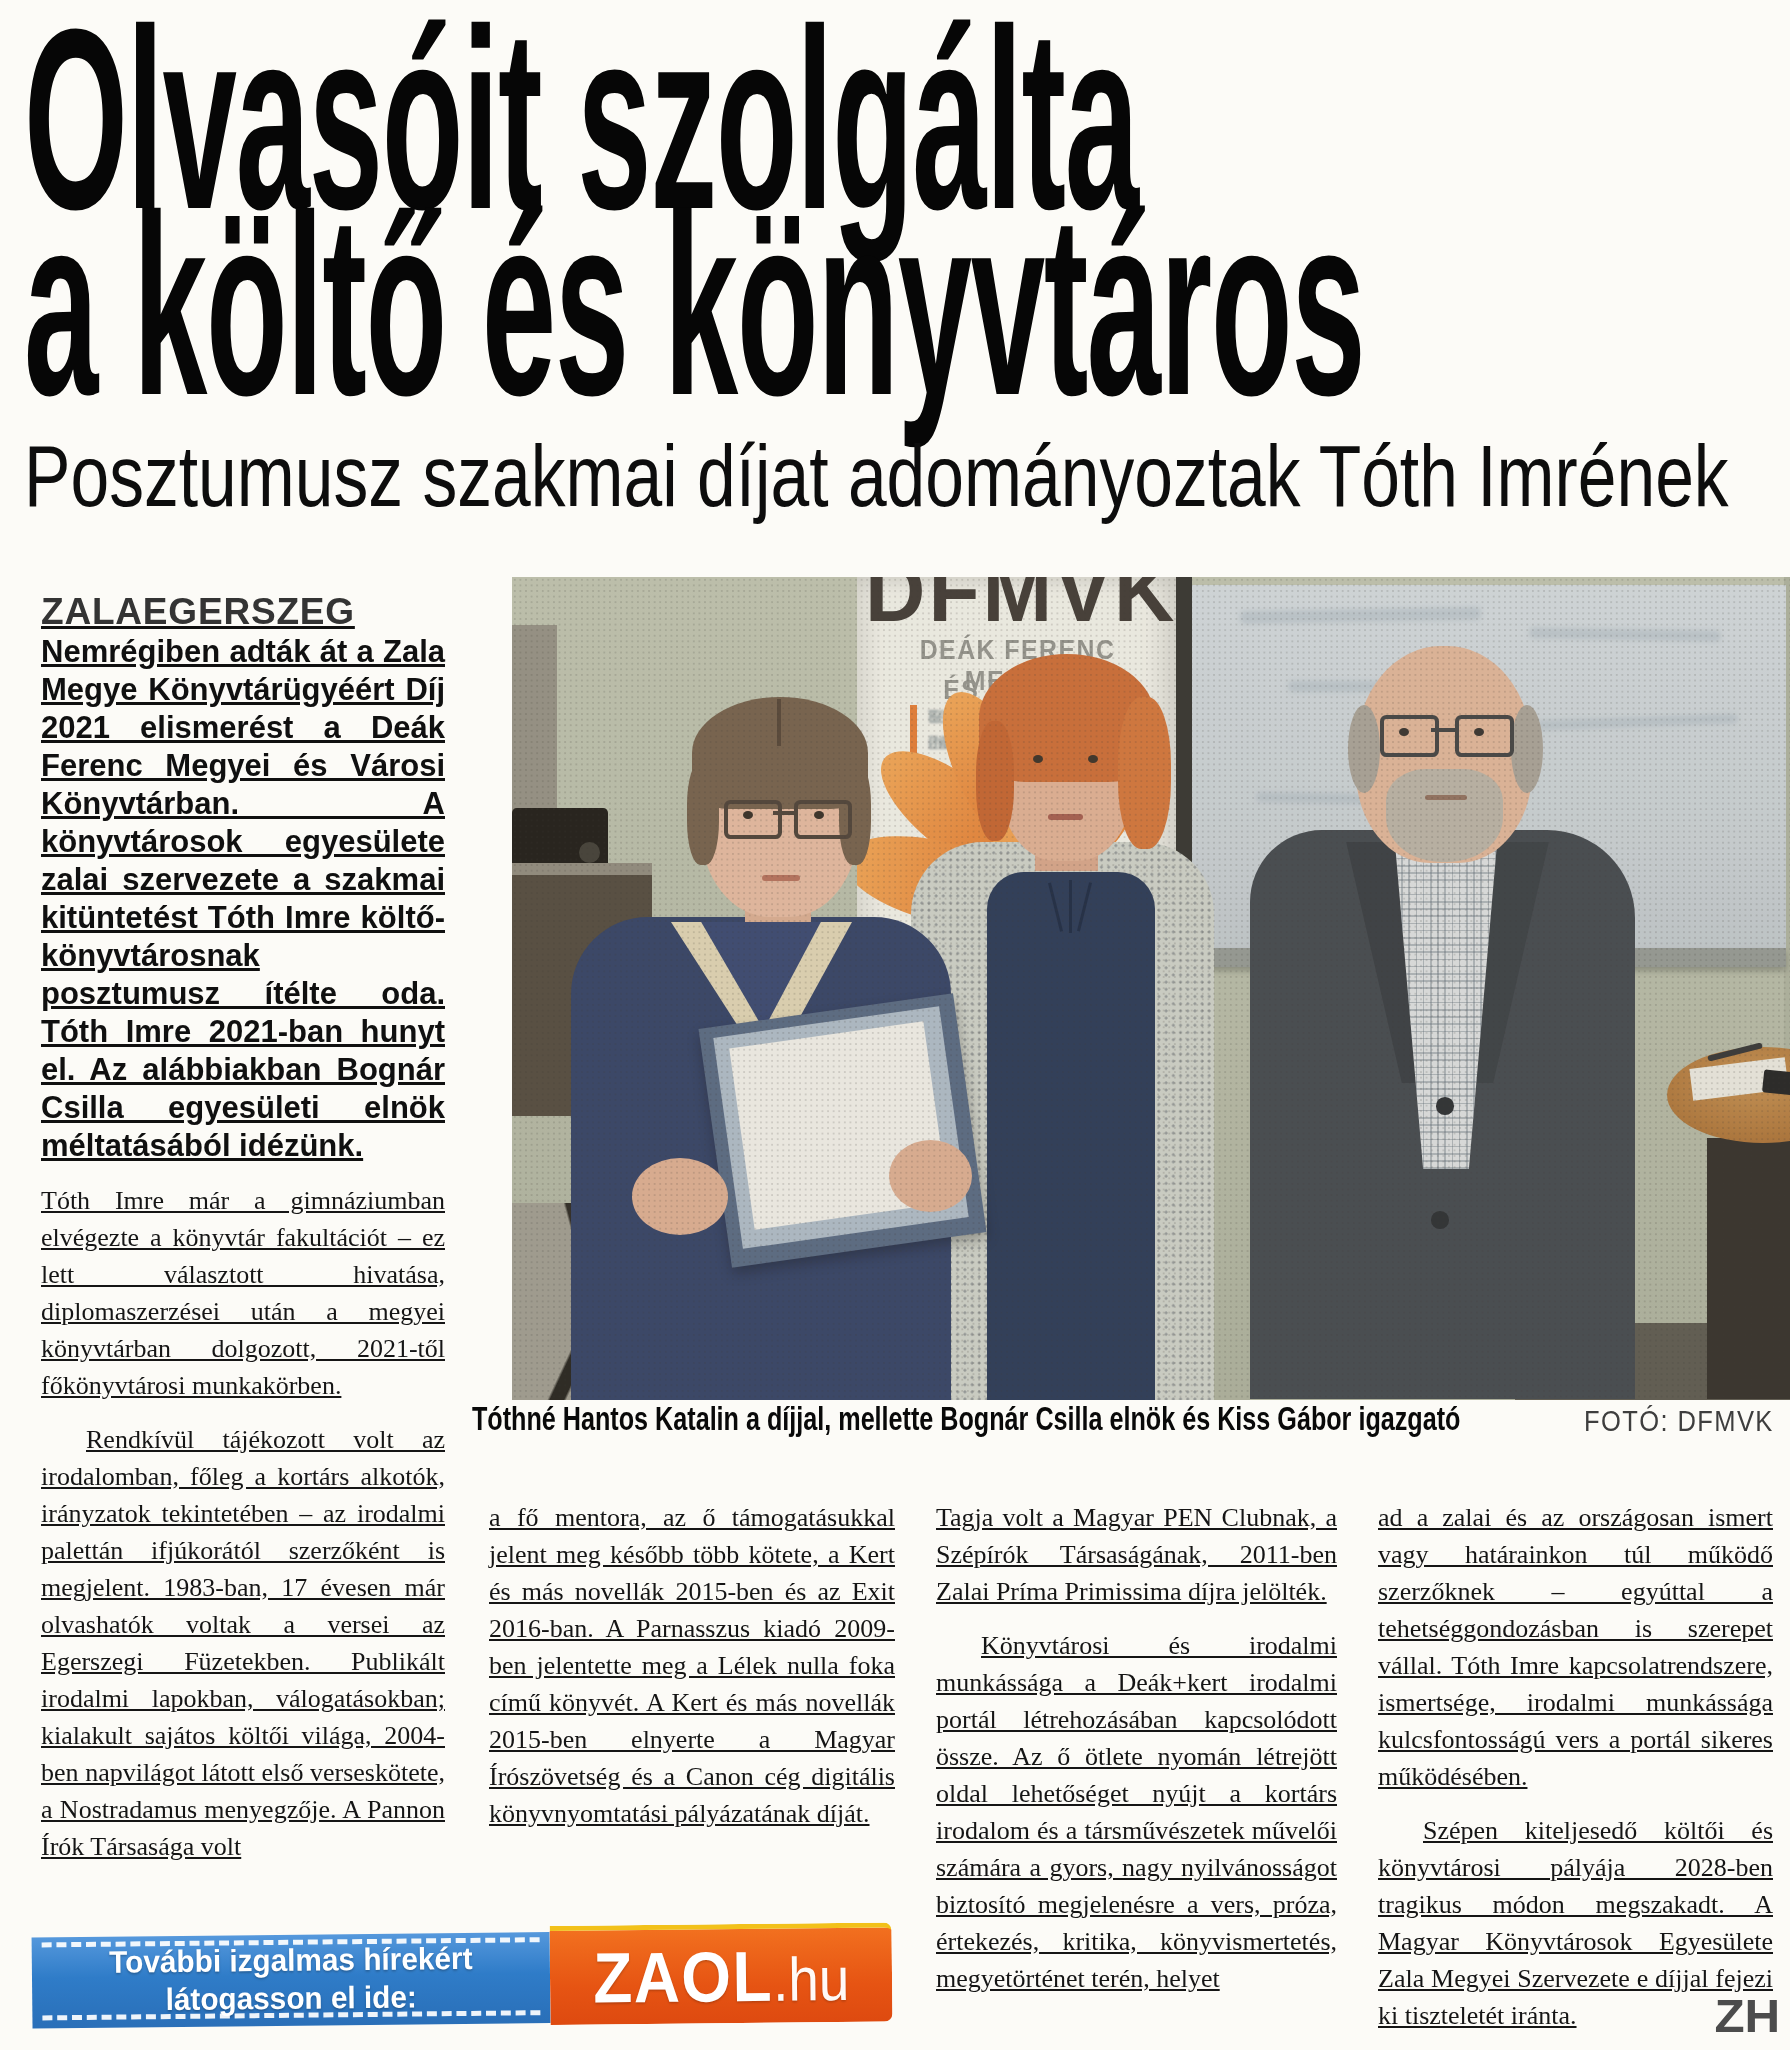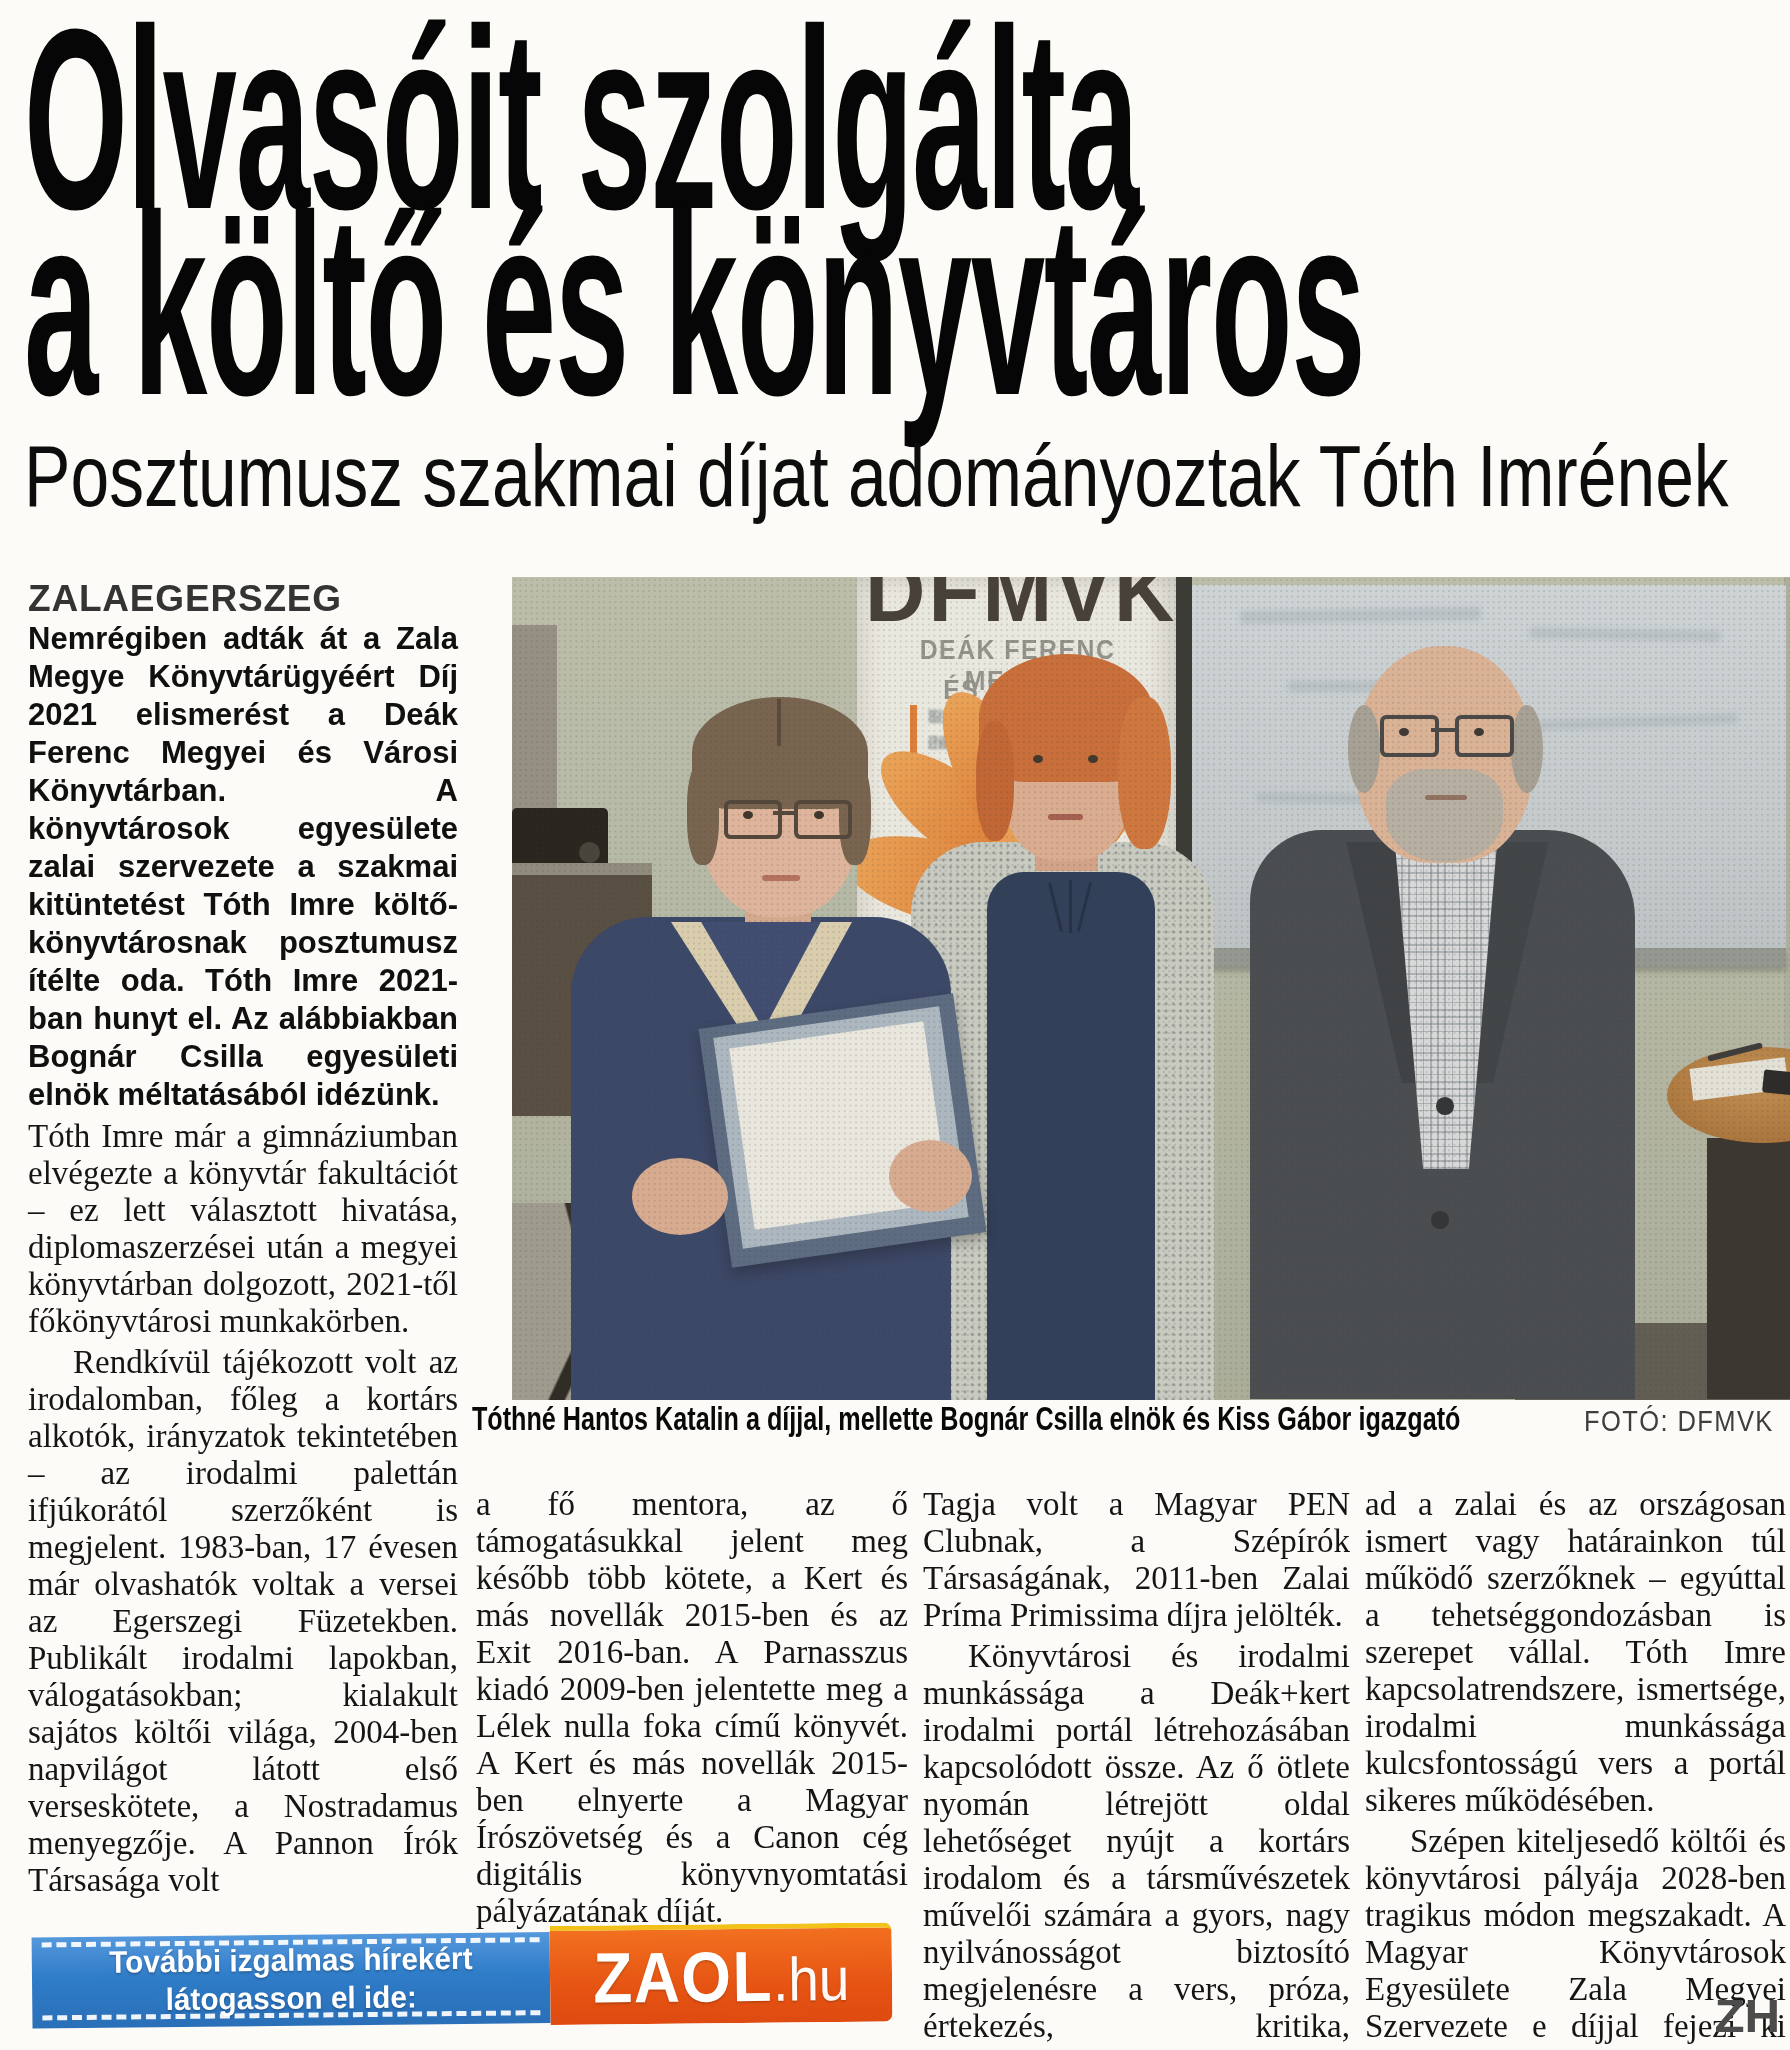--- a/index.html
+++ b/index.html
@@ -18,22 +18,22 @@
   .hl1 { top:-9.6px; }
   .hl2 { top:176px; }
   .subtitle {
     position:absolute; left:24px; top:432px; white-space:nowrap;
     font-family:"Liberation Sans","DejaVu Sans",sans-serif;
     font-weight:normal; font-size:87px; line-height:1; color:#0d0d0d;
     transform:scaleX(0.80); transform-origin:left top;
   }
   
   .col { position:absolute; text-align:justify; }
-  .col p { margin:4px; }
-  .serif { font-size:33px; line-height:37px; }
+  .col p { margin:17px;text-decoration:underline; }
+  .serif { font-size:26px; line-height:37px; }
   .ind { text-indent:45px; }
   .gap-top { margin-top:35px; }
   .col1 { left:24px;  top:576px;  width:438px; }
   .col2 { left:472px; top:1482px; width:440px; }
   .col3 { left:919px;top:1482px; width:435px; }
   .col4 { left:1361px;top:1482px; width:429px; }
   .lead {
     font-family:"Liberation Sans","DejaVu Sans",sans-serif;
     font-weight:bold; font-size:31px; line-height:38px; color:#101010;
   }

